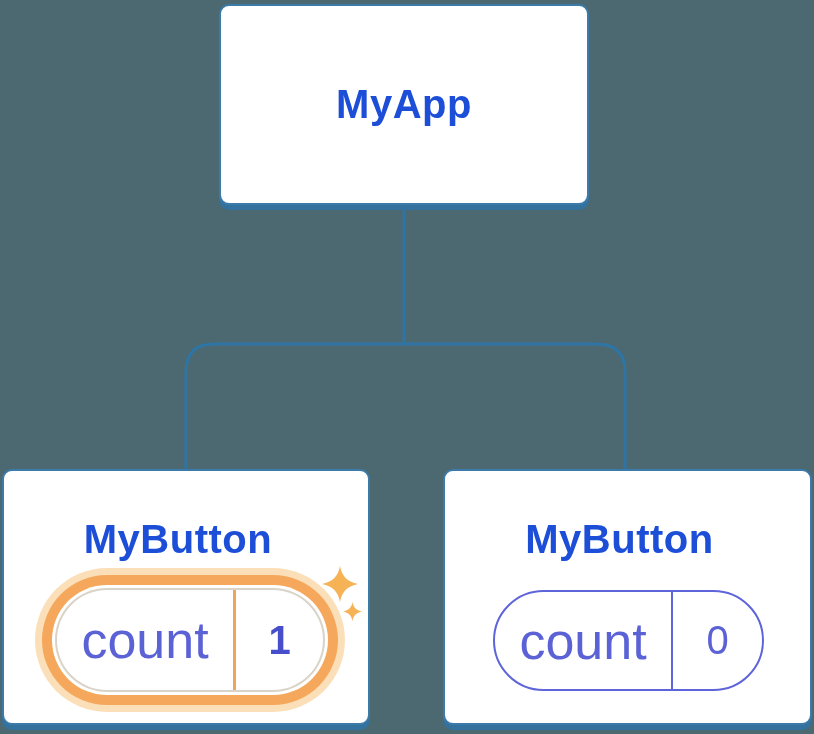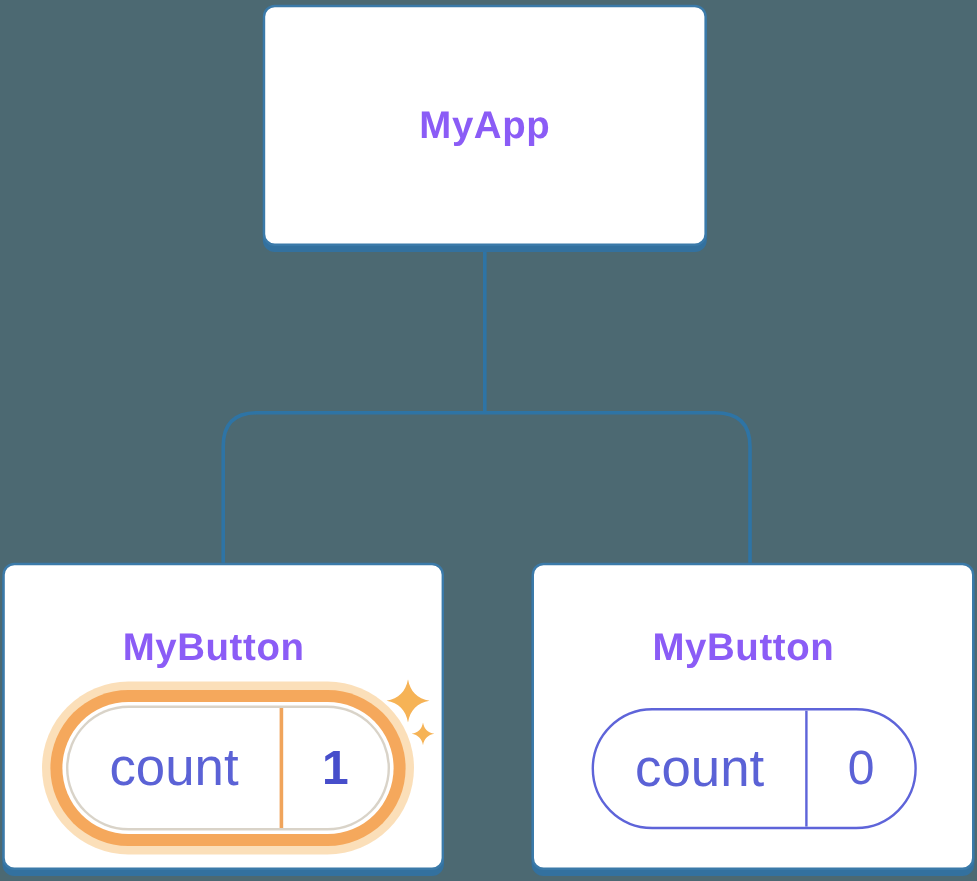--- a/index.html
+++ b/index.html
@@ -36,22 +36,22 @@
     box-shadow: 0 5px 0 #33719F;
     box-sizing: border-box;
     z-index: 1;
   }
   .card--root  { left: 219px; top: 4px;   width: 370px; height: 201px;
                  display: flex; align-items: center; justify-content: center; }
   .card--left  { left: 2px;   top: 469px; width: 368px; height: 256px; }
   .card--right { left: 443px; top: 469px; width: 369px; height: 256px; }
 
   .card-title {
-    color: #8b5cf6;
-    font-size: 32px;
+    color: #1d4ed8;
+    font-size: 40px;
     font-weight: bold;
     letter-spacing: 0.5px;
     text-align: center;
   }
   .card--left .card-title,
   .card--right .card-title {
     position: absolute;
     left: 0; right: 16px;
     top: 44px;
     line-height: 48px;
@@ -81,21 +81,21 @@
       0 0 0 13px #F5A85C,
       0 0 0 20px rgba(247,188,108,0.48);
     z-index: 2;
   }
   .pill-key {
     width: 176px;
     display: flex;
     align-items: center;
     justify-content: center;
     color: #5B62D6;
-    font-size: 44px;
+    font-size: 52px;
   }
   .pill-value {
     flex: 1;
     display: flex;
     align-items: center;
     justify-content: center;
     font-size: 40px;
     color: #5B62D6;
   }
   .pill--normal  .pill-value { border-left: 2.5px solid #5E64D9; }

